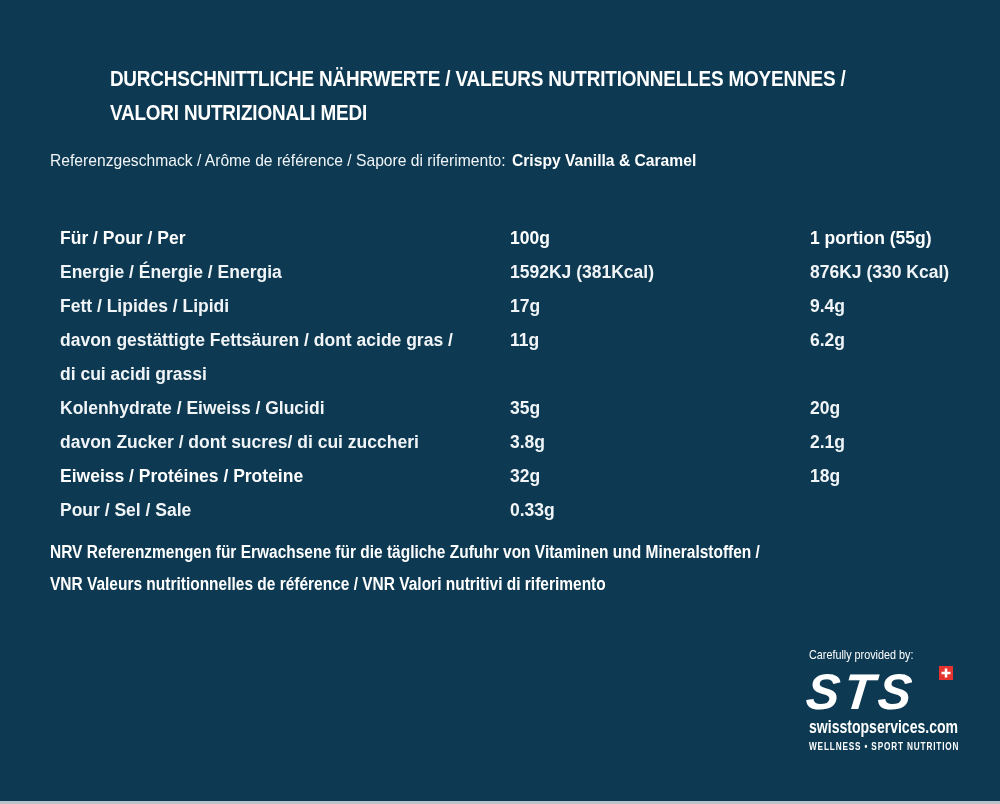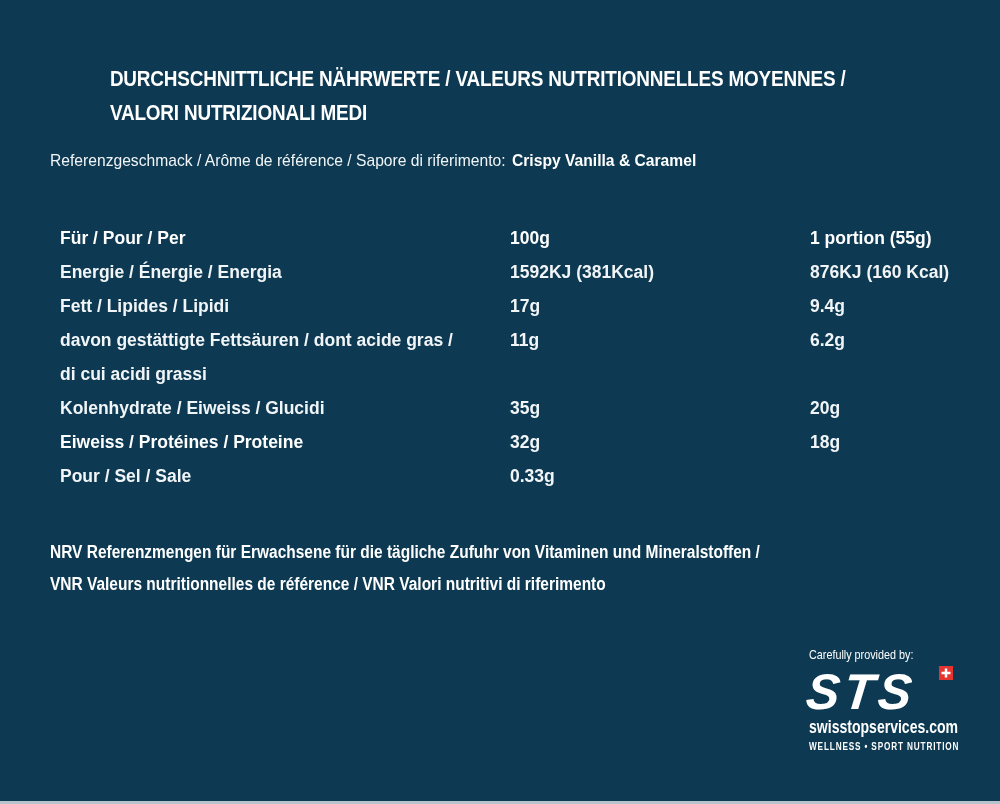--- a/index.html
+++ b/index.html
@@ -101,37 +101,42 @@
 
   <div class="table">
     <div class="tr header">
       <div class="td">Für / Pour / Per</div>
       <div class="td">100g</div>
       <div class="td">1 portion (55g)</div>
     </div>
     <div class="tr">
       <div class="td">Energie / Énergie / Energia</div>
       <div class="td">1592KJ (381Kcal)</div>
-      <div class="td">876KJ (160 Kcal)</div>
+      <div class="td">876KJ (330 Kcal)</div>
     </div>
     <div class="tr">
       <div class="td">Fett / Lipides / Lipidi</div>
       <div class="td">17g</div>
       <div class="td">9.4g</div>
     </div>
     <div class="tr">
       <div class="td">davon gestättigte Fettsäuren / dont acide gras /
 di cui acidi grassi</div>
       <div class="td">11g</div>
       <div class="td">6.2g</div>
     </div>
     <div class="tr">
       <div class="td">Kolenhydrate / Eiweiss / Glucidi</div>
       <div class="td">35g</div>
       <div class="td">20g</div>
+    </div>
+    <div class="tr">
+      <div class="td">davon Zucker / dont sucres/ di cui zuccheri</div>
+      <div class="td">3.8g</div>
+      <div class="td">2.1g</div>
     </div>
     <div class="tr">
       <div class="td bold">Eiweiss / Protéines  / Proteine</div>
       <div class="td">32g</div>
       <div class="td">18g</div>
     </div>
     <div class="tr">
       <div class="td">Pour / Sel / Sale</div>
       <div class="td">0.33g</div>
     </div>

